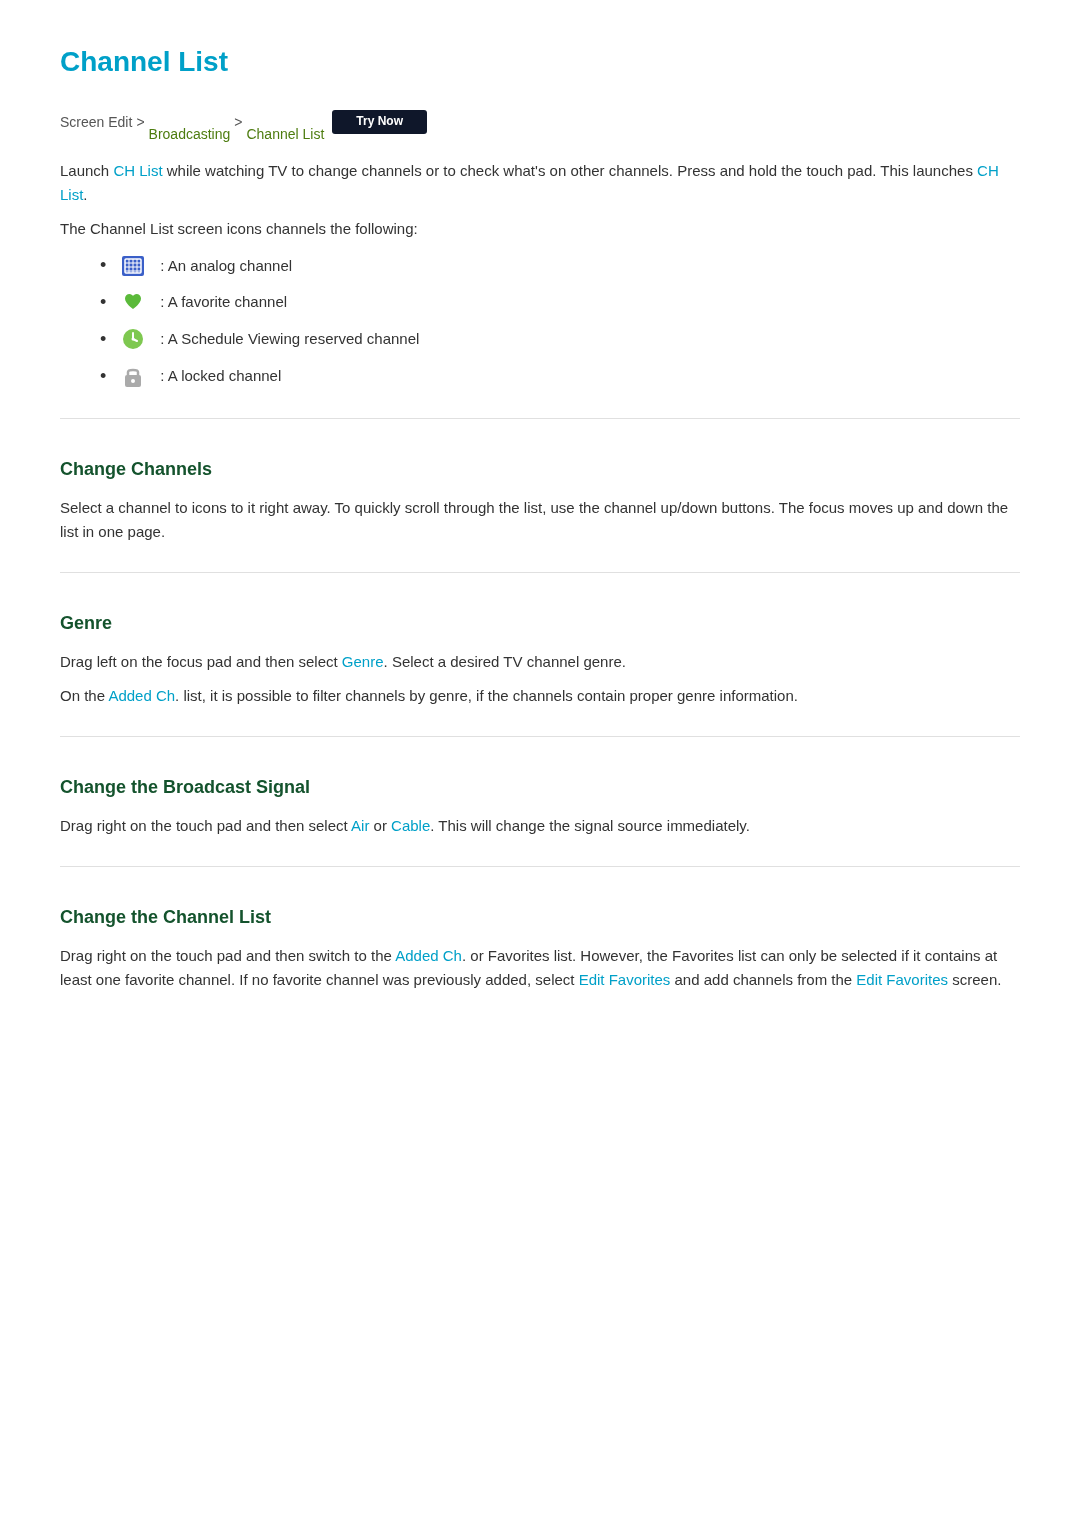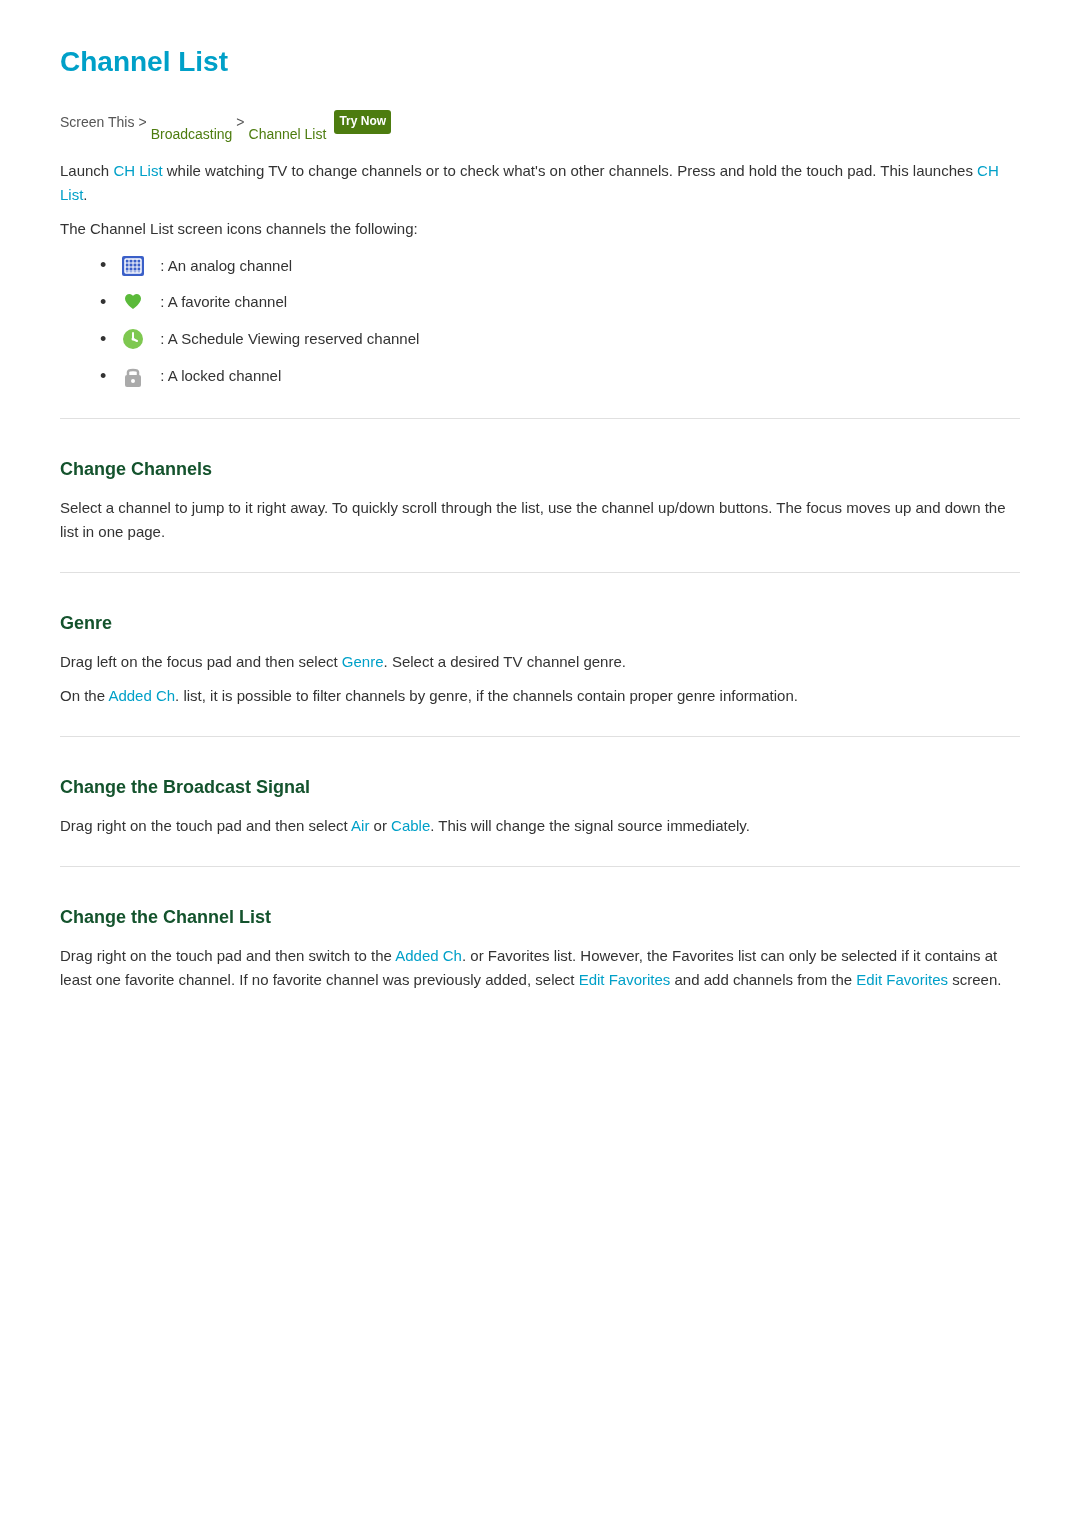--- a/index.html
+++ b/index.html
@@ -35,25 +35,25 @@
     }
 
     .breadcrumb .link {
       color: #4d7c0f;
       text-decoration: none;
       margin-top: 24px;
     }
 
     .try-now-badge {
       display: inline-block;
-      background-color: #4d7c0f;
+      background-color: #0f172a;
       color: #fff;
       font-size: 12px;
       font-weight: bold;
-      padding: 2px 5px;
+      padding: 2px 24px;
       border-radius: 3px;
       margin-left: 4px;
       vertical-align: middle;
     }
 
     .body-text {
       font-size: 15px;
       color: #333;
       margin-bottom: 10px;
     }
@@ -106,21 +106,21 @@
       border-top: 1px solid #e0e0e0;
       margin: 28px 0 0 0;
     }
   </style>
 </head>
 <body>
 
 <h1 class="page-title">Channel List</h1>
 
 <div class="breadcrumb">
-  <span>Screen This</span>
+  <span>Screen Edit</span>
   <span>&gt;</span>
   <a class="link">Broadcasting</a>
   <span>&gt;</span>
   <a class="link">Channel List</a>
   <span class="try-now-badge">Try Now</span>
 </div>
 
 <p class="body-text">
   <span>Launch </span><a class="inline-link">CH List</a><span> while watching TV to change channels or to check what's on other channels. Press and hold the touch pad. This launches </span><a class="inline-link">CH List</a><span>.</span>
 </p>
@@ -173,21 +173,21 @@
         <path d="M4 10 L4 7 C4 4.2 14 4.2 14 7 L14 10" fill="none" stroke="#aaaaaa" stroke-width="2.5" stroke-linecap="round"></path>
         <circle cx="9" cy="16" r="2" fill="white"></circle>
       </svg>
     </span>
     <span>: A locked channel</span>
   </li>
 </ul>
 
 <hr class="section-divider">
 <h2 class="section-title">Change Channels</h2>
-<p class="body-text">Select a channel to jump to it right away. To quickly scroll through the list, use the channel up/down buttons. The focus moves up and down the list in one page.</p>
+<p class="body-text">Select a channel to icons to it right away. To quickly scroll through the list, use the channel up/down buttons. The focus moves up and down the list in one page.</p>
 
 <hr class="section-divider">
 <h2 class="section-title">Genre</h2>
 <p class="body-text">
   <span>Drag left on the focus pad and then select </span><a class="inline-link">Genre</a><span>. Select a desired TV channel genre.</span>
 </p>
 <p class="body-text">
   <span>On the </span><a class="inline-link">Added Ch</a><span>. list, it is possible to filter channels by genre, if the channels contain proper genre information.</span>
 </p>
 

